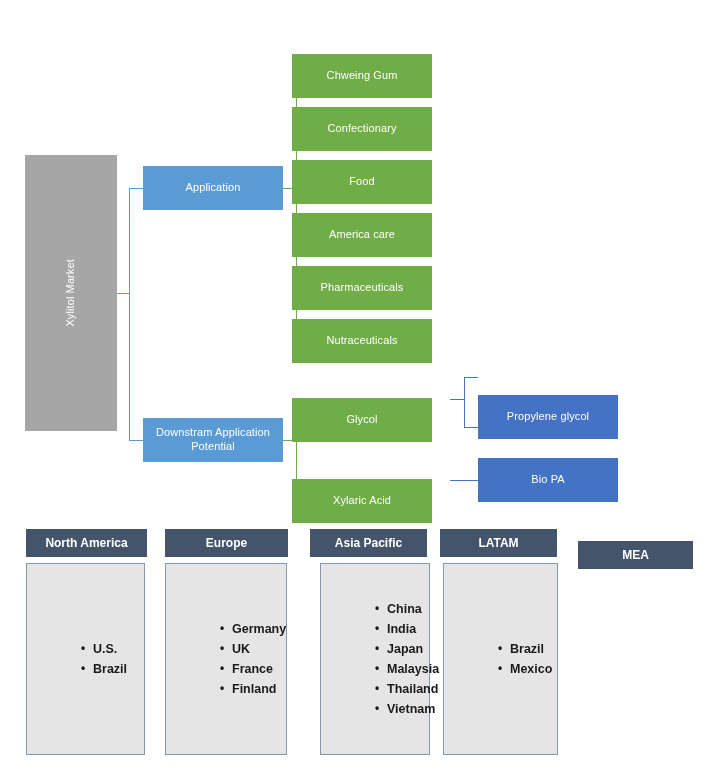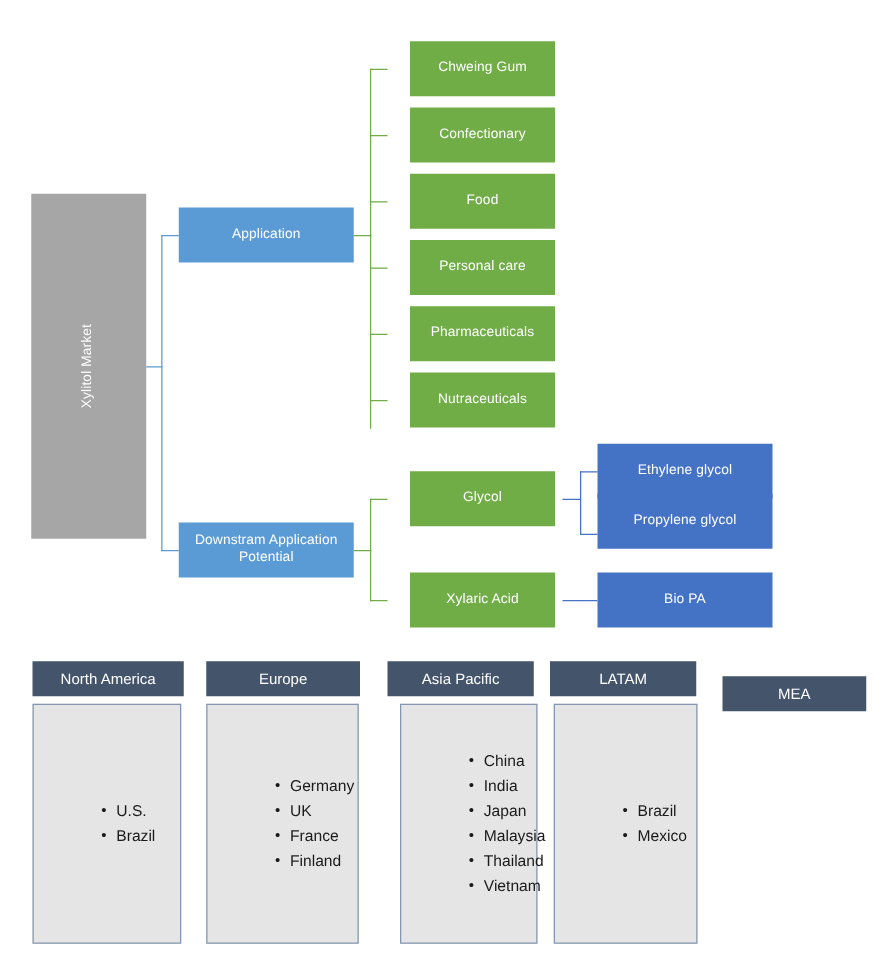--- a/index.html
+++ b/index.html
@@ -57,23 +57,24 @@
     width: 140px;
     height: 44px;
     left: 143px;
   }
   #node-application { top: 166px; }
   #node-downstream  { top: 418px; }
 
   
   .node-l2 {
     background: #70ad47;
-    width: 116px;
+    width: 140px;
     height: 44px;
-    left: 328px;
+    left: 292px;
+    margin-top: 21px;
   }
 
   
   .node-l3 {
     background: #4472c4;
     width: 140px;
     height: 44px;
     left: 478px;
   }
 
@@ -87,20 +88,21 @@
   .h { height: 1px; }
   .v { width: 1px; }
 
   
   #regions {
     position: absolute;
     left: 0;
     top: 0;
     width: 618px;
     height: 784px;
+    font-weight: bold;
   }
   .region-header {
     position: absolute;
     box-sizing: border-box;
     height: 28px;
     background: #44546a;
     color: #ffffff;
     font-size: 12px;
     display: flex;
     align-items: center;
@@ -187,39 +189,36 @@
   <div class="node node-l2" style="top:33px;">
     <span>Chweing Gum</span>
   </div>
   <div class="node node-l2" style="top:86px;">
     <span>Confectionary</span>
   </div>
   <div class="node node-l2" style="top:139px;">
     <span>Food</span>
   </div>
   <div class="node node-l2" style="top:192px;">
-    <span>Personal care</span>
+    <span>America care</span>
   </div>
   <div class="node node-l2" style="top:245px;">
     <span>Pharmaceuticals</span>
   </div>
   <div class="node node-l2" style="top:298px;">
     <span>Nutraceuticals</span>
   </div>
 
   <div class="node node-l2" style="top:377px;">
     <span>Glycol</span>
   </div>
   <div class="node node-l2" style="top:458px;">
     <span>Xylaric Acid</span>
   </div>
 
-  <div class="node node-l3" style="top:355px;">
-    <span>Ethylene glycol</span>
-  </div>
   <div class="node node-l3" style="top:395px;justify-content:center;">
     <span>Propylene glycol</span>
   </div>
   <div class="node node-l3" style="top:458px;justify-content:center;">
     <span>Bio PA</span>
   </div>
 </div>
 
 <div id="regions">
 

